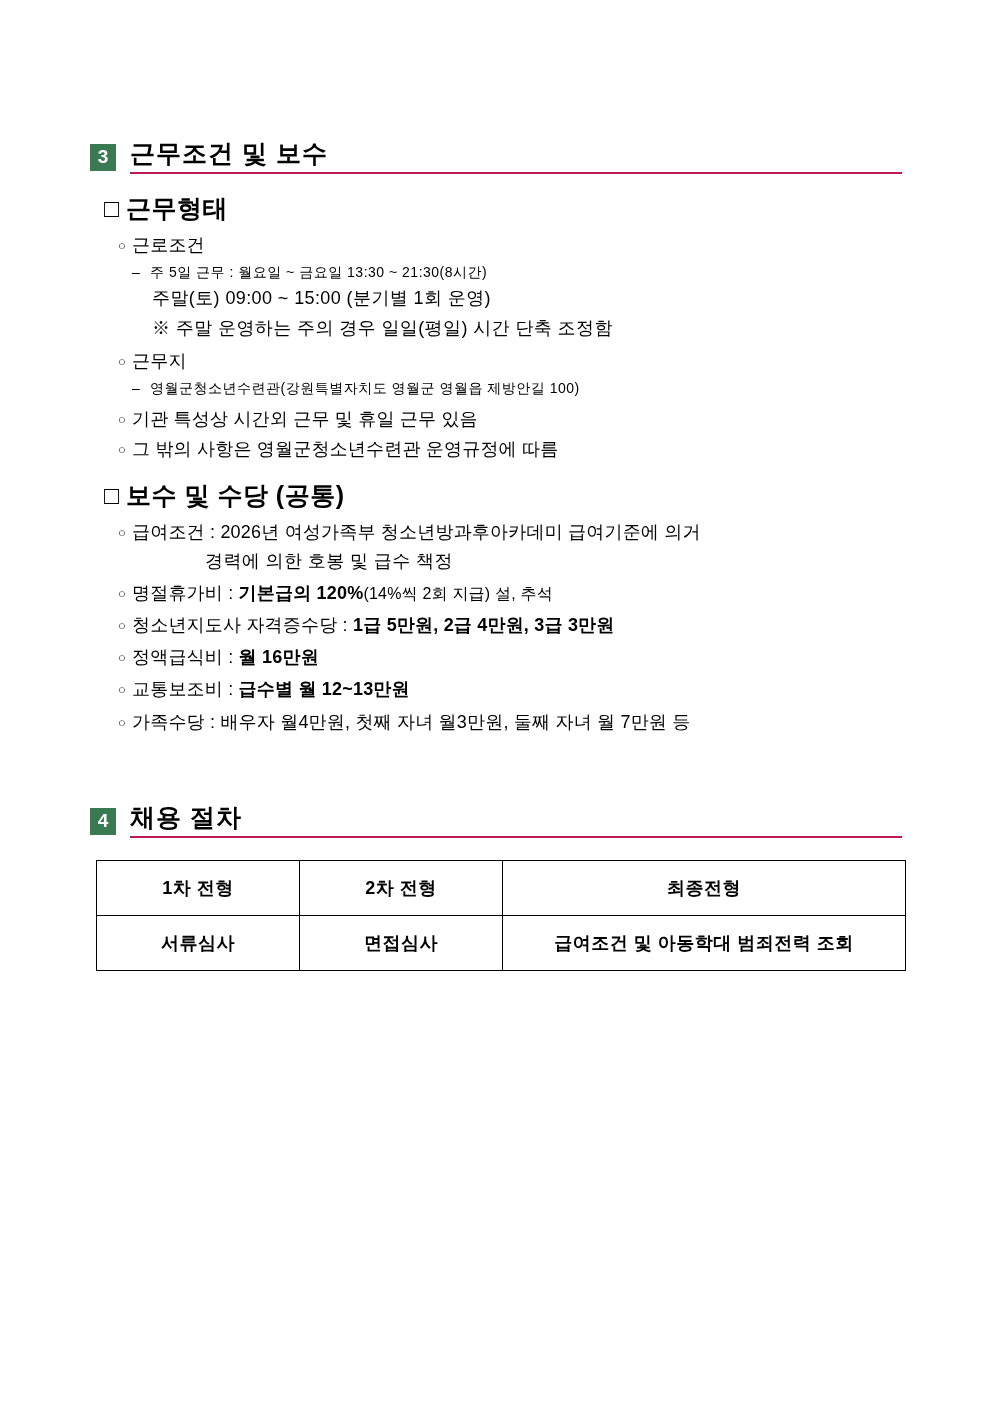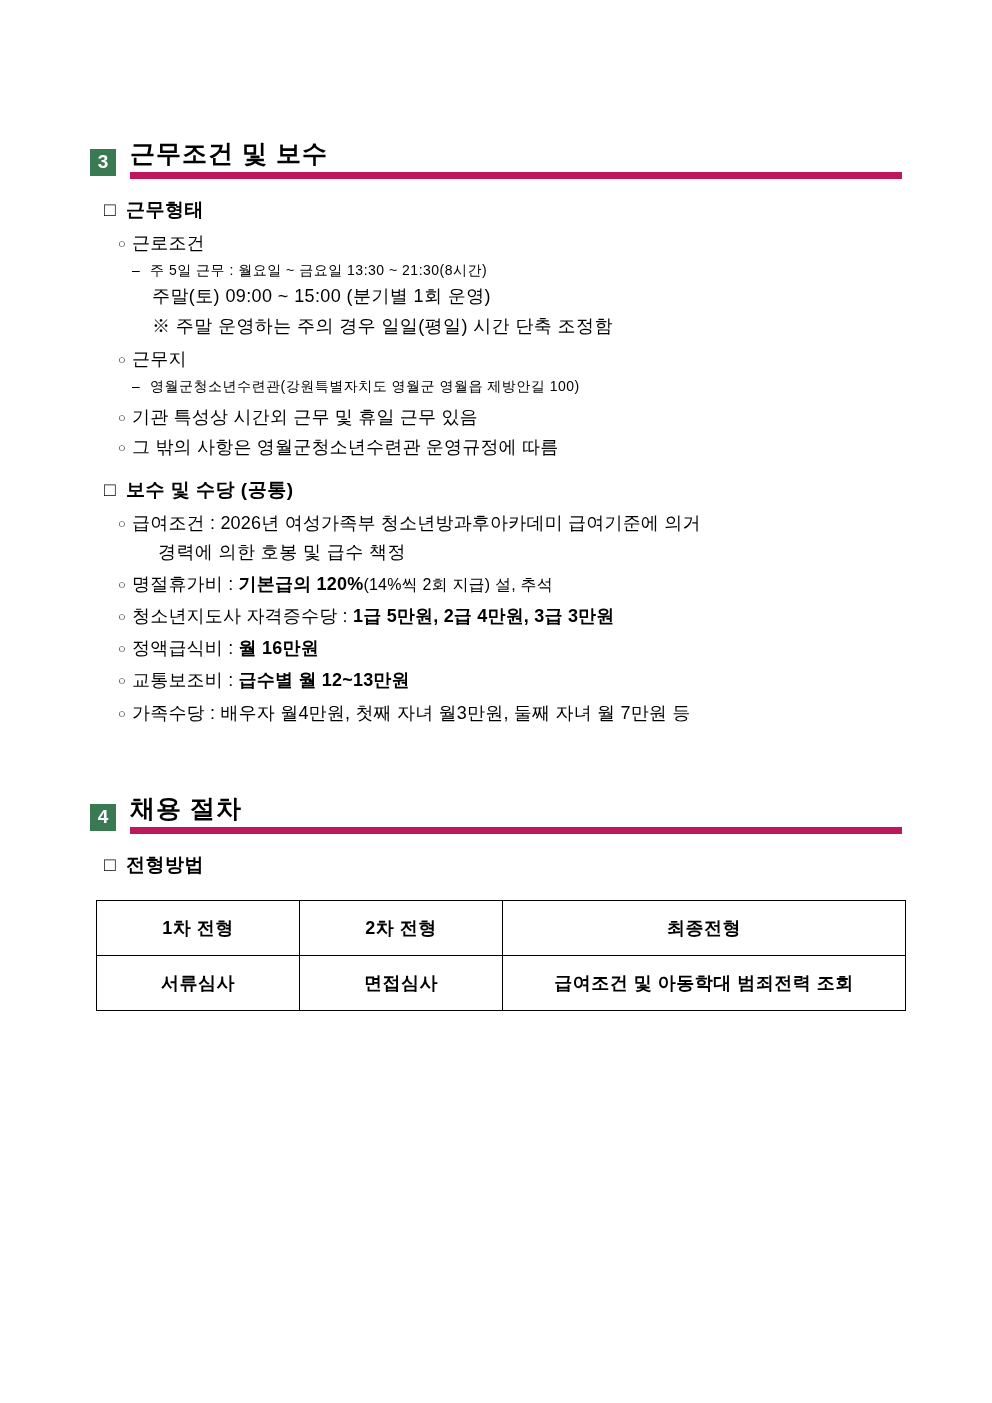--- a/index.html
+++ b/index.html
@@ -37,37 +37,37 @@
     font-weight: bold;
     display: flex;
     align-items: center;
     justify-content: center;
     flex: 0 0 auto;
     margin-right: 14px;
     margin-bottom: 3px;
   }
   .sec-title-wrap {
     flex: 1 1 auto;
-    border-bottom: 7px solid #be185d;
+    border-bottom: 2px solid #be185d;
     padding-bottom: 4px;
   }
   .sec-title {
     font-size: 25px;
     font-weight: bold;
     letter-spacing: 1px;
     line-height: 1.1;
     display: inline-block;
   }
 
   
   .block {
     margin-top: 14px;
   }
   .lvl1 {
-    font-size: 19px;
+    font-size: 25px;
     font-weight: bold;
     margin: 18px 0 6px 14px;
     letter-spacing: 0.5px;
   }
   .lvl1 .marker {
     display: inline-block;
     width: 22px;
   }
   .lvl2 {
     font-size: 18px;
@@ -92,21 +92,21 @@
     width: 18px;
   }
   .cont {
     font-size: 18px;
     margin: 4px 0 4px 62px;
     letter-spacing: 0.4px;
     line-height: 1.4;
   }
   .cont-deep {
     font-size: 18px;
-    margin: 2px 0 4px 68px;
+    margin: 2px 0 4px 115px;
     letter-spacing: 0.4px;
   }
   .tight {
     margin-top: 6px;
   }
   b.em { font-weight: bold; }
   .small { font-size: 16px; }
 
   
   .table-wrap {
@@ -213,23 +213,20 @@
   </div>
 
   <div class="section-head sec4">
     <div class="sec-num">4</div>
     <div class="sec-title-wrap">
       <span class="sec-title">채용 절차</span>
     </div>
   </div>
 
   <div class="block">
-    <div class="lvl1">
-      <span class="marker">□</span><span>전형방법</span>
-    </div>
 
     <div class="table-wrap">
       <table class="proc">
         <thead>
           <tr>
             <th class="col1">1차 전형</th>
             <th class="col2">2차 전형</th>
             <th class="col3">최종전형</th>
           </tr>
         </thead>

